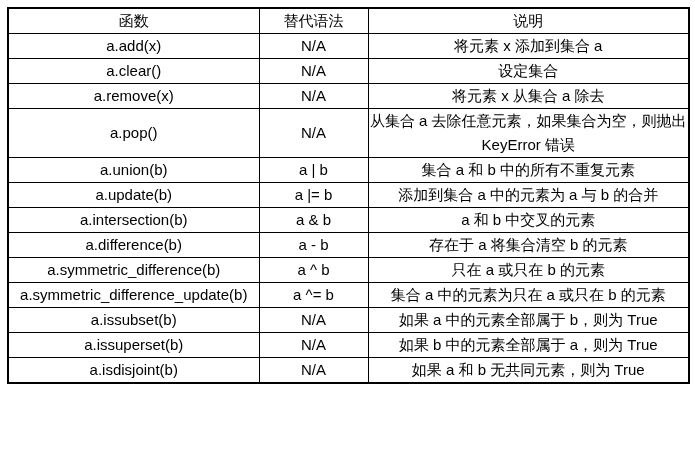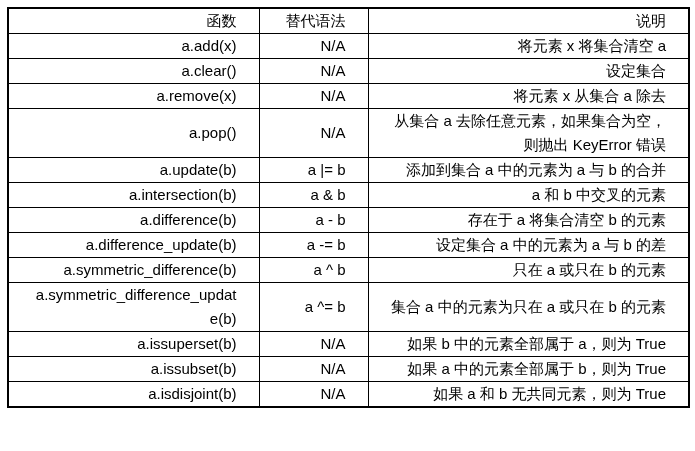--- a/index.html
+++ b/index.html
@@ -22,23 +22,23 @@
     border: 2px solid #000000;
   }
   .set-table col.c-func { width: 251px; }
   .set-table col.c-alt  { width: 109px; }
   .set-table col.c-desc { width: 321px; }
   .set-table th, .set-table td {
     border: 1.5px solid #000000;
     font-size: 15px;
     line-height: 24px;
     font-weight: normal;
-    text-align: right;
+    text-align: center;
     vertical-align: middle;
-    padding: 0 22px;
+    padding: 0 0;
     height: 24px;
     overflow: hidden;
     white-space: normal;
     word-break: break-word;
   }
 </style>
 </head>
 <body>
 
 <table class="set-table">
@@ -51,76 +51,76 @@
     <tr>
       <th>函数</th>
       <th>替代语法</th>
       <th>说明</th>
     </tr>
   </thead>
   <tbody>
       <tr>
         <td>a.add(x)</td>
         <td>N/A</td>
-        <td>将元素 x 将集合清空 a</td>
+        <td>将元素 x 添加到集合 a</td>
       </tr>
       <tr>
         <td>a.clear()</td>
         <td>N/A</td>
         <td>设定集合</td>
       </tr>
       <tr>
         <td>a.remove(x)</td>
         <td>N/A</td>
         <td>将元素 x 从集合 a 除去</td>
       </tr>
       <tr>
         <td>a.pop()</td>
         <td>N/A</td>
         <td>从集合 a 去除任意元素，如果集合为空，则抛出 KeyError 错误</td>
       </tr>
       <tr>
+        <td>a.union(b)</td>
+        <td>a | b</td>
+        <td>集合 a 和 b 中的所有不重复元素</td>
+      </tr>
+      <tr>
         <td>a.update(b)</td>
         <td>a |= b</td>
         <td>添加到集合 a 中的元素为 a 与 b 的合并</td>
       </tr>
       <tr>
         <td>a.intersection(b)</td>
         <td>a &amp; b</td>
         <td>a 和 b 中交叉的元素</td>
       </tr>
       <tr>
         <td>a.difference(b)</td>
         <td>a - b</td>
         <td>存在于 a 将集合清空 b 的元素</td>
       </tr>
       <tr>
-        <td>a.difference_update(b)</td>
-        <td>a -= b</td>
-        <td>设定集合 a 中的元素为 a 与 b 的差</td>
-      </tr>
-      <tr>
         <td>a.symmetric_difference(b)</td>
         <td>a ^ b</td>
         <td>只在 a 或只在 b 的元素</td>
       </tr>
       <tr>
         <td>a.symmetric_difference_update(b)</td>
         <td>a ^= b</td>
         <td>集合 a 中的元素为只在 a 或只在 b 的元素</td>
       </tr>
       <tr>
+        <td>a.issubset(b)</td>
+        <td>N/A</td>
+        <td>如果 a 中的元素全部属于 b，则为 True</td>
+      </tr>
+      <tr>
         <td>a.issuperset(b)</td>
         <td>N/A</td>
         <td>如果 b 中的元素全部属于 a，则为 True</td>
-      </tr>
-      <tr>
-        <td>a.issubset(b)</td>
-        <td>N/A</td>
-        <td>如果 a 中的元素全部属于 b，则为 True</td>
       </tr>
       <tr>
         <td>a.isdisjoint(b)</td>
         <td>N/A</td>
         <td>如果 a 和 b 无共同元素，则为 True</td>
       </tr>
     </tbody>
 </table>
 
 </body></html>

